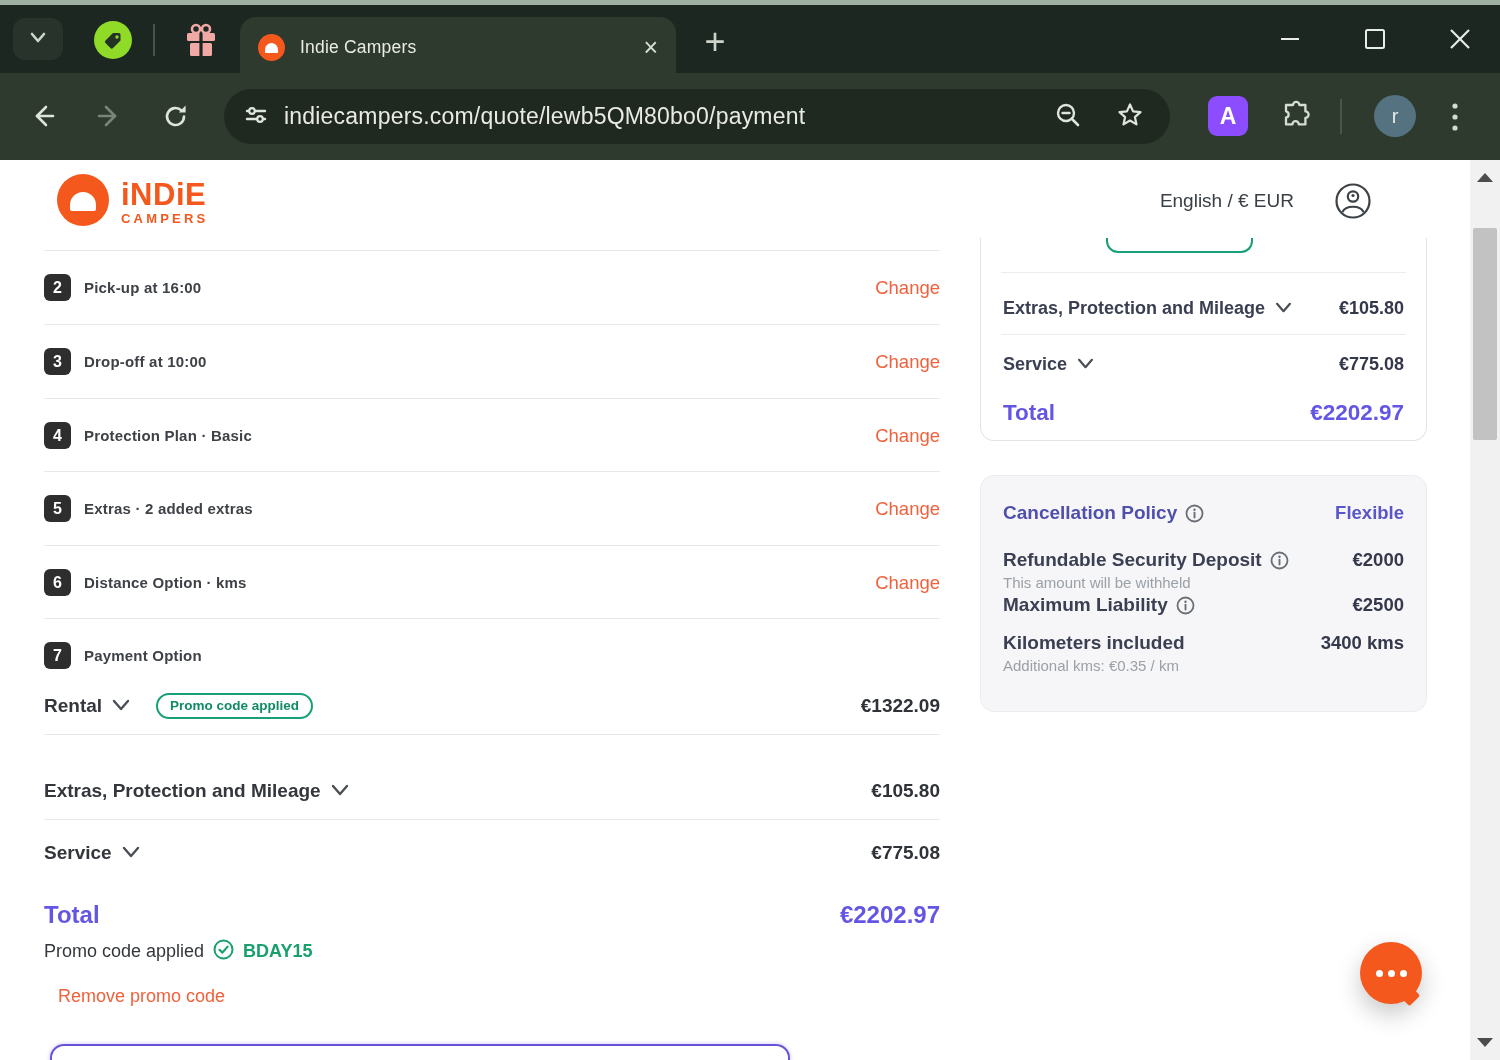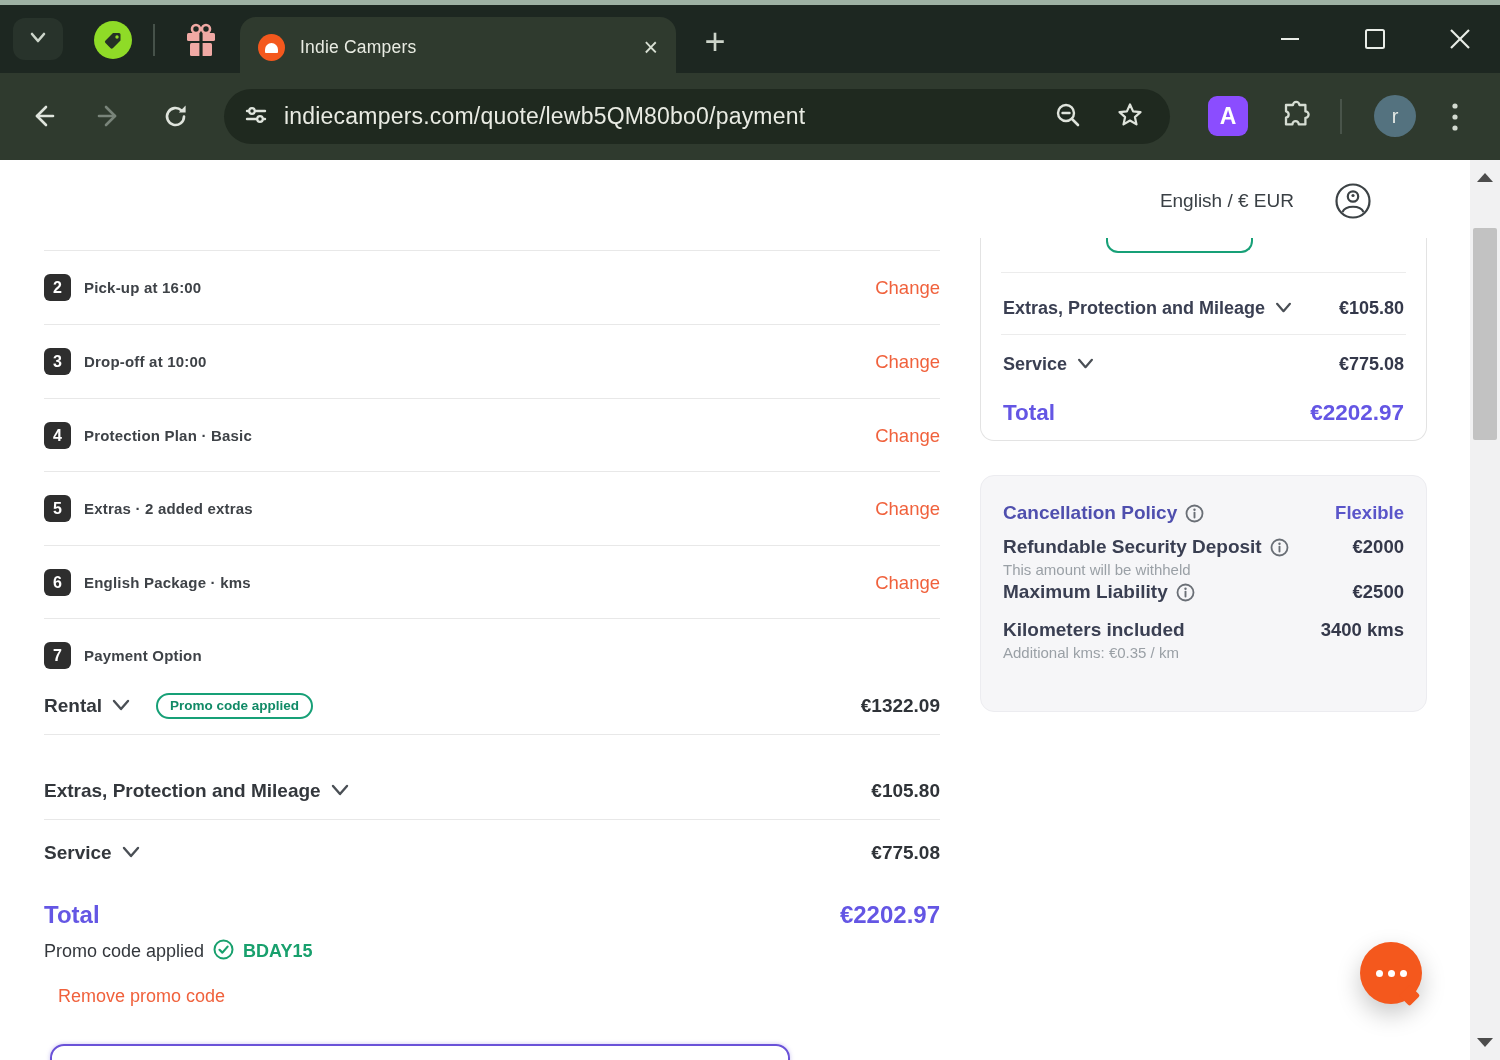--- a/index.html
+++ b/index.html
@@ -234,20 +234,27 @@
           <circle cx="5" cy="6" r="2.6" fill="#d3dad0"></circle>
           <circle cx="5" cy="17" r="2.6" fill="#d3dad0"></circle>
           <circle cx="5" cy="28" r="2.6" fill="#d3dad0"></circle>
         </svg>
     </div>
   </div>
 
   <div class="page">
 
     <div class="site-header">
+      <div class="logo">
+        <div class="logo-mark"></div>
+        <div class="logo-words">
+          <div class="logo-line1">iNDiE</div>
+          <div class="logo-line2">CAMPERS</div>
+        </div>
+      </div>
       <div class="lang-select">English / € EUR</div>
       <div class="account-btn">
         <svg width="38" height="38" viewBox="0 0 38 38">
           <circle cx="19" cy="19" r="16.5" fill="none" stroke="#3c4245" stroke-width="2.2"></circle>
           <circle cx="19" cy="14.5" r="5.2" fill="none" stroke="#3c4245" stroke-width="2.2"></circle>
           <circle cx="19" cy="13.5" r="1.6" fill="#3c4245"></circle>
           <path d="M8.5 30 a11 7.5 0 0 1 21 0" fill="none" stroke="#3c4245" stroke-width="2.2"></path>
         </svg>
       </div>
     </div>
@@ -269,21 +276,21 @@
         <span class="step-title">Protection Plan · Basic</span>
         <a class="change-link">Change</a>
       </div>
       <div class="step-row" style="top:311px">
         <span class="badge">5</span>
         <span class="step-title">Extras · 2 added extras</span>
         <a class="change-link">Change</a>
       </div>
       <div class="step-row" style="top:385px">
         <span class="badge">6</span>
-        <span class="step-title">English Package · kms</span>
+        <span class="step-title">Distance Option · kms</span>
         <a class="change-link">Change</a>
       </div>
       <div class="step-row" style="top:458px">
         <span class="badge">7</span>
         <span class="step-title">Payment Option</span>
       </div>
 
       <div class="pay-row hr" style="top:518px; height:57px">
         <span class="pay-label">Rental</span>
         <span class="chev">
@@ -371,21 +378,21 @@
             <span>Cancellation Policy</span>
             <svg width="19" height="19" viewBox="0 0 19 19">
                 <circle cx="9.5" cy="9.5" r="8" fill="none" stroke="#6a6f76" stroke-width="1.8"></circle>
                 <circle cx="9.5" cy="5.8" r="1.2" fill="#6a6f76"></circle>
                 <line x1="9.5" y1="8.6" x2="9.5" y2="13.6" stroke="#6a6f76" stroke-width="1.9" stroke-linecap="round"></line>
               </svg>
           </span>
           <span class="pol-value purple">Flexible</span>
         </div>
 
-        <div class="pol-row" style="margin-top:12px">
+        <div class="pol-row" style="margin-top:25px">
           <span class="pol-label">
             <span>Refundable Security Deposit</span>
             <svg width="19" height="19" viewBox="0 0 19 19">
                 <circle cx="9.5" cy="9.5" r="8" fill="none" stroke="#6a6f76" stroke-width="1.8"></circle>
                 <circle cx="9.5" cy="5.8" r="1.2" fill="#6a6f76"></circle>
                 <line x1="9.5" y1="8.6" x2="9.5" y2="13.6" stroke="#6a6f76" stroke-width="1.9" stroke-linecap="round"></line>
               </svg>
           </span>
           <span class="pol-value">€2000</span>
         </div>

